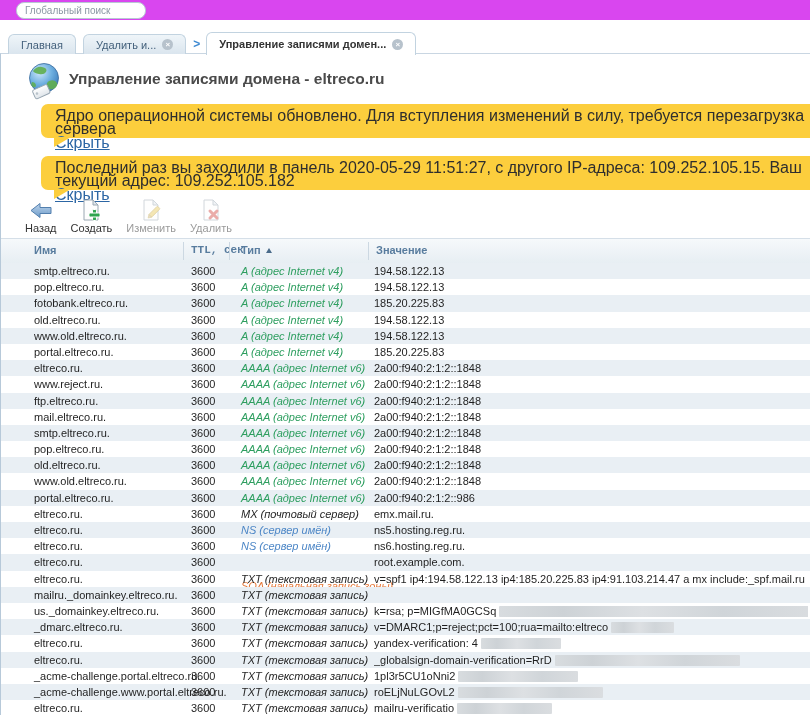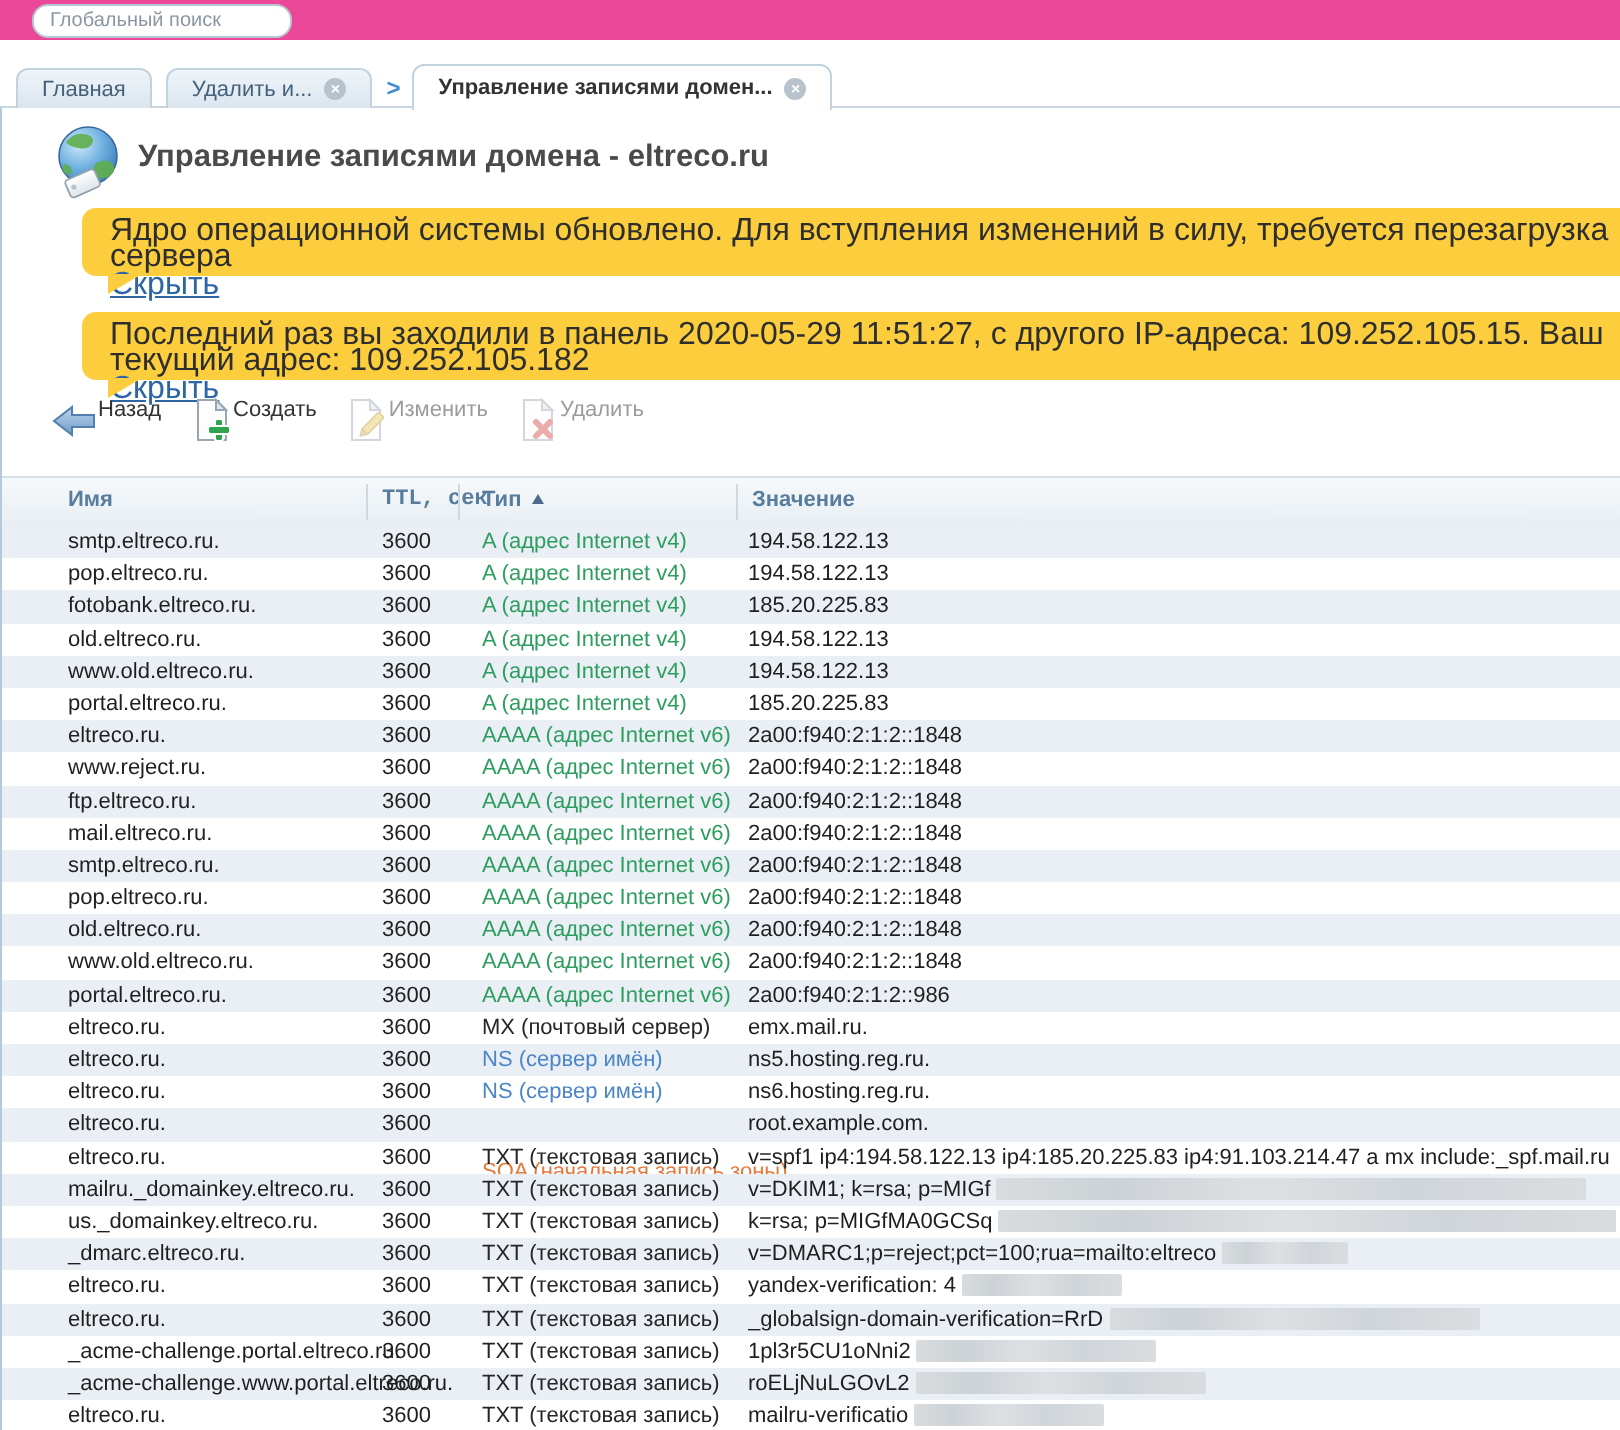--- a/index.html
+++ b/index.html
@@ -3,21 +3,21 @@
 <meta charset="utf-8">
 <style>
   html,body{margin:0;padding:0;}
   body{
     width:810px;height:715px;overflow:hidden;position:relative;
     background:#ffffff;
     font-family:"Liberation Sans","DejaVu Sans",sans-serif;
     -webkit-font-smoothing:antialiased;
   }
   
-  .topbar{position:absolute;top:0;left:0;right:0;height:20px;background:#ec4899;}
+  .topbar{position:absolute;top:0;left:0;right:0;height:20px;background:#d946ef;}
   .search-input{
     position:absolute;top:2px;left:16px;width:112px;height:13px;
     border:1px solid #b9c7d4;border-radius:8px;background:#fff;
     font-size:10px;color:#555;padding:1px 8px;outline:none;
     font-family:"Liberation Sans","DejaVu Sans",sans-serif;
   }
   .search-input::placeholder{color:#8a97a3;}
   
   .tabbar{position:absolute;top:31px;left:0;right:0;height:23px;display:flex;align-items:flex-end;z-index:3;padding-left:8px;}
   .tab{
@@ -49,21 +49,21 @@
   }
   .notif:after{
     content:"";position:absolute;left:13px;bottom:-9px;width:0;height:0;
     border-top:10px solid #fcce3d;border-right:17px solid transparent;
   }
   .notif .hide-link{color:#2c66a4;text-decoration:underline;cursor:pointer;display:inline-block;margin-top:1px;}
   .notif1{top:50px;}
   .notif2{top:102px;}
   
   .toolbar{position:absolute;top:145px;left:24px;height:38px;display:flex;align-items:flex-start;}
-  .tool{display:flex;flex-direction:row;margin-right:14px;font-size:11px;color:#333;cursor:pointer;}
+  .tool{display:flex;flex-direction:column;align-items:center;margin-right:14px;font-size:11px;color:#333;cursor:pointer;}
   .tool .ticon{height:22px;display:flex;align-items:center;justify-content:center;margin-bottom:1px;}
   .tool.disabled{color:#9b9b9b;cursor:default;}
   .tool.disabled .ticon{opacity:.45;}
   
   .thead{
     position:absolute;top:184px;left:0;right:0;height:24px;
     background:linear-gradient(#f6f9fb,#e7eef3);
     border-top:1px solid #d5dfe8;border-bottom:1px solid #cfdbe5;
     font-size:11px;font-weight:bold;color:#587c9e;
   }
@@ -78,21 +78,21 @@
     display:inline-block;width:0;height:0;margin-left:5px;margin-bottom:1px;
     border-left:3.5px solid transparent;border-right:3.5px solid transparent;
     border-bottom:5px solid #4a6b8a;
   }
   .tbody{position:absolute;top:209px;left:0;right:0;bottom:0;overflow:hidden;}
   .row{position:relative;height:16.2px;line-height:16.2px;font-size:11px;color:#1f1f1f;cursor:pointer;}
   .row.stripe{background:#e9eff4;}
   .cell{position:absolute;top:0;white-space:nowrap;}
   .cell-name{left:33px;}
   .cell-ttl{left:190px;}
-  .cell-type{left:240px;}
+  .cell-type{left:240px;font-style:italic;}
   .cell-value{left:373px;right:2px;overflow:hidden;}
   .type-a,.type-aaaa{color:#2d9e5f;}
   .type-ns{color:#4c86c6;}
   .type-soa{color:#e5793b;margin-top:24px;}
   .type-mx,.type-txt{color:#262626;}
   .redacted{
     display:inline-block;height:11px;vertical-align:-2px;margin-left:3px;border-radius:1px;
     background:linear-gradient(90deg,#d8dcdf 0%,#cdd2d6 20%,#dde0e3 45%,#d0d5d9 70%,#dadde0 100%);
   }
 </style>
@@ -337,21 +337,20 @@
       <div class="row">
     <span class="cell cell-name">eltreco.ru.</span>
     <span class="cell cell-ttl">3600</span>
     <span class="cell cell-type type-txt">TXT (текстовая запись)</span>
     <span class="cell cell-value"><span class="val-text">v=spf1 ip4:194.58.122.13 ip4:185.20.225.83 ip4:91.103.214.47 a mx include:_spf.mail.ru include:spf.unisender.com ~all</span></span>
   </div>
       <div class="row stripe">
     <span class="cell cell-name">mailru._domainkey.eltreco.ru.</span>
     <span class="cell cell-ttl">3600</span>
     <span class="cell cell-type type-txt">TXT (текстовая запись)</span>
-    <span class="cell cell-value"><span class="val-text">v=DKIM1; k=rsa; p=MIGf</span><span class="redacted" style="width: 295px;"></span></span>
   </div>
       <div class="row">
     <span class="cell cell-name">us._domainkey.eltreco.ru.</span>
     <span class="cell cell-ttl">3600</span>
     <span class="cell cell-type type-txt">TXT (текстовая запись)</span>
     <span class="cell cell-value"><span class="val-text">k=rsa; p=MIGfMA0GCSq</span><span class="redacted" style="width: 320px;"></span></span>
   </div>
       <div class="row stripe">
     <span class="cell cell-name">_dmarc.eltreco.ru.</span>
     <span class="cell cell-ttl">3600</span>

